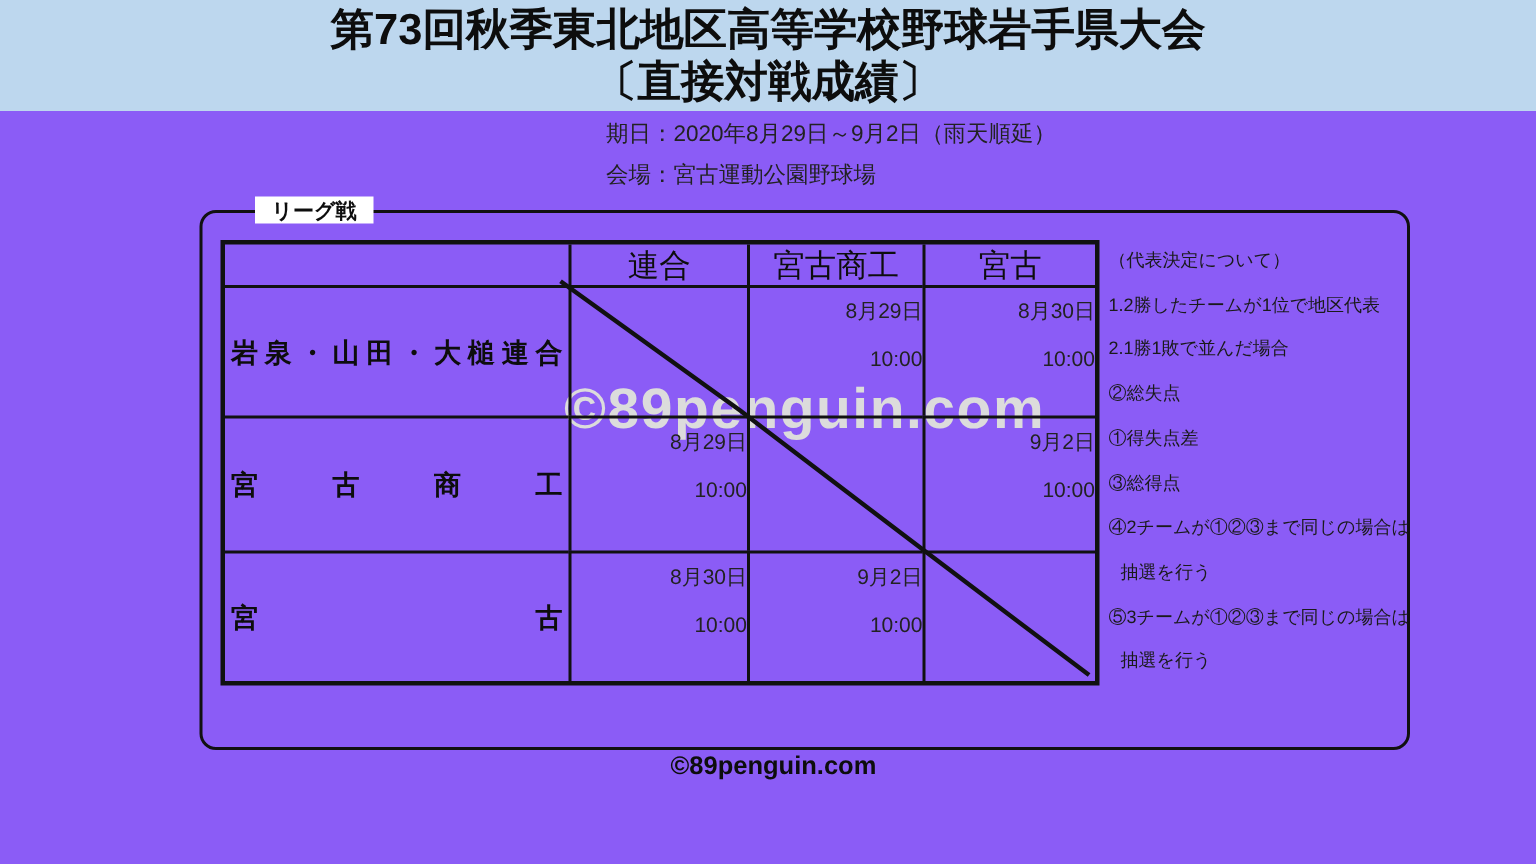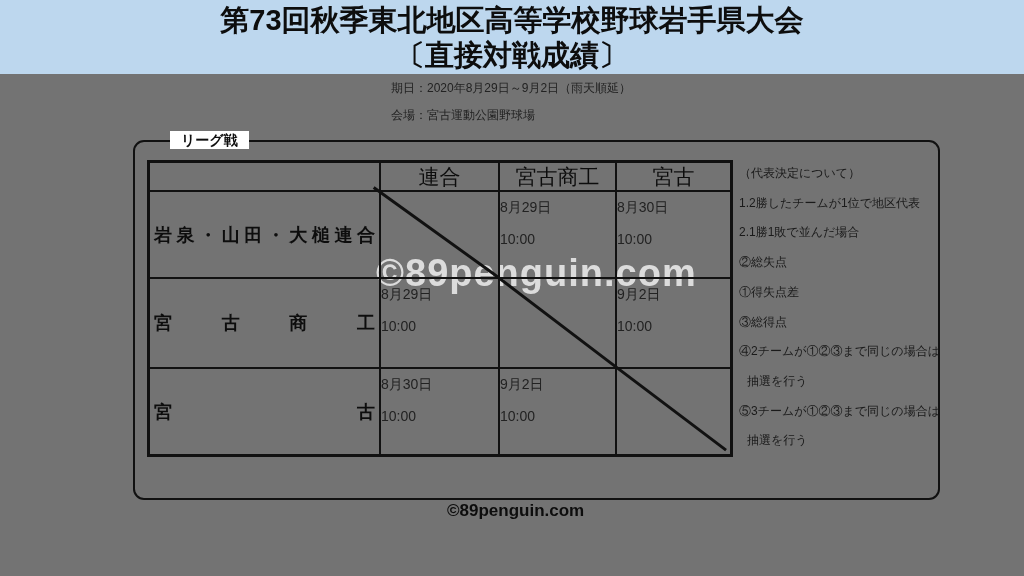--- a/index.html
+++ b/index.html
@@ -1,31 +1,31 @@
 <!DOCTYPE html>
 <html><head>
 <meta charset="utf-8">
 <style>
   html,body{margin:0;padding:0;background:#fff;}
   #canvas{
-    position:relative;width:1024px;height:576px;background:#737373;
+    position:relative;width:1024px;height:576px;background:#8b5cf6;
     font-family:"Liberation Sans",sans-serif;overflow:hidden;color:#111;
   }
   
   .title-band{
     position:absolute;left:0;top:0;width:1024px;height:74px;
     background:#bdd7ee;text-align:center;
   }
   .title-band .t1,.title-band .t2{
     font-weight:bold;color:#0d0d0d;font-size:29px;line-height:35px;
     letter-spacing:0px;white-space:nowrap;
   }
   .title-band .t1{padding-top:3px;}
   
-  .meta-line{position:absolute;left:391px;font-size:12px;color:#222;white-space:nowrap;}
+  .meta-line{position:absolute;left:404px;font-size:15px;color:#222;white-space:nowrap;}
   .meta-dates{top:80px;}
   .meta-venue{top:107px;text-align:center;}
   
   .league-box{
     position:absolute;left:133px;top:140px;width:807px;height:360px;
     border:2.5px solid #111;border-radius:11px;background:transparent;
     box-sizing:border-box;
   }
   .league-legend{
     position:absolute;left:170px;top:131px;background:#ffffff;
@@ -54,21 +54,21 @@
     font-size:21px;color:#0d0d0d;white-space:nowrap;
   }
   .team-cell{
     display:flex;align-items:center;padding:0 4px;
   }
   .team-name{
     flex:1;font-size:18px;font-weight:bold;color:#0d0d0d;white-space:nowrap;
   }
   .team-name.justify{text-align:justify;text-align-last:justify;}
   .match-cell{
-    text-align:left;padding-top:7px;font-size:14px;color:#222;
+    text-align:right;padding-top:7px;font-size:14px;color:#222;
   }
   .match-cell .m-date{margin-bottom:14px;}
   .diag-svg{
     position:absolute;left:0;top:0;width:100%;height:100%;
     pointer-events:none;z-index:2;
   }
   
   .notes{
     position:absolute;left:739px;top:159px;width:198px;z-index:2;
   }

